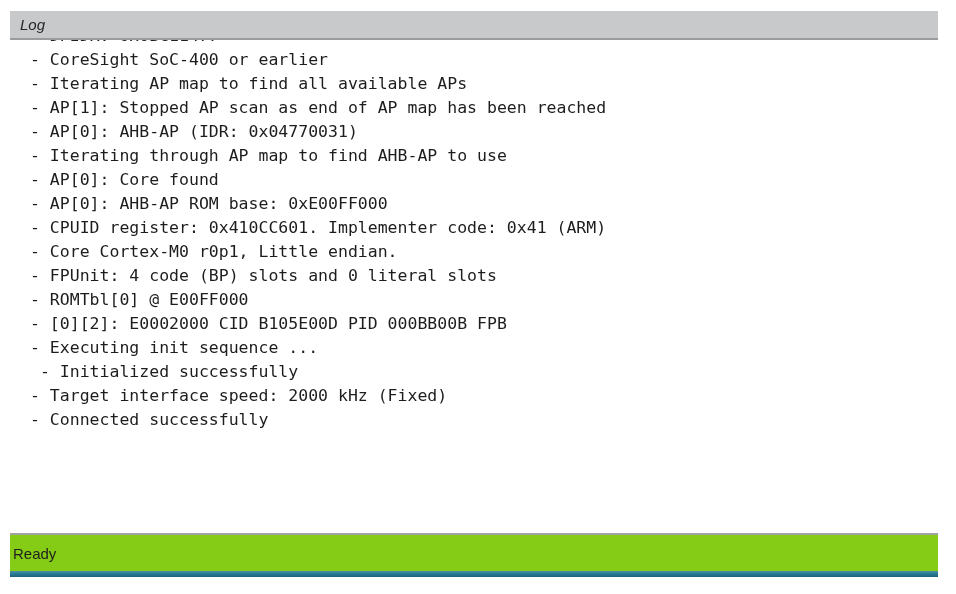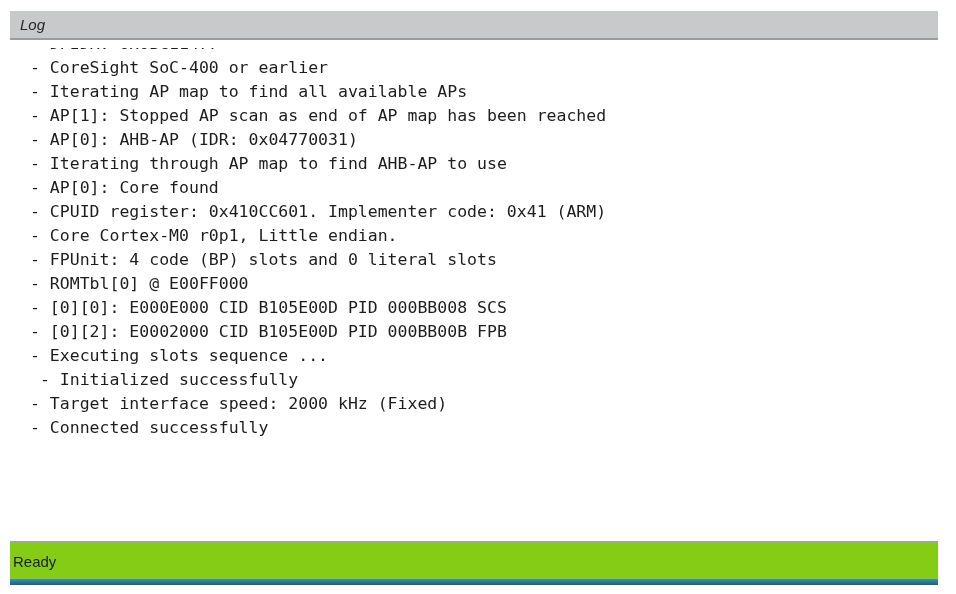--- a/index.html
+++ b/index.html
@@ -28,21 +28,20 @@
     align-items: center;
     padding-left: 10px;
     font-size: 15px;
     color: #262626;
     font-style: italic;
   }
   .log-body {
     height: 493px;
     background: #ffffff;
     overflow: hidden;
-    margin-top: 8px;
   }
   .log-lines {
     margin-top: -16px;
     padding-left: 20px;
     font-family: "DejaVu Sans Mono", "Liberation Mono", monospace;
     font-size: 16.5px;
     line-height: 24px;
     color: #1d1d1d;
   }
   .log-line {
@@ -75,27 +74,27 @@
 
   <div class="log-body">
     <div class="log-lines">
       <div class="log-line">- DPIDR: 0x0BC11477</div>
       <div class="log-line">- CoreSight SoC-400 or earlier</div>
       <div class="log-line">- Iterating AP map to find all available APs</div>
       <div class="log-line">- AP[1]: Stopped AP scan as end of AP map has been reached</div>
       <div class="log-line">- AP[0]: AHB-AP (IDR: 0x04770031)</div>
       <div class="log-line">- Iterating through AP map to find AHB-AP to use</div>
       <div class="log-line">- AP[0]: Core found</div>
+      <div class="log-line">- AP[0]: AHB-AP ROM base: 0xE00FF000</div>
       <div class="log-line">- CPUID register: 0x410CC601. Implementer code: 0x41 (ARM)</div>
       <div class="log-line">- Core Cortex-M0 r0p1, Little endian.</div>
       <div class="log-line">- FPUnit: 4 code (BP) slots and 0 literal slots</div>
       <div class="log-line">- ROMTbl[0] @ E00FF000</div>
-      <div class="log-line">- [0][0]: E000E000 CID B105E00D PID 000BB008 SCS</div>
       <div class="log-line">- [0][2]: E0002000 CID B105E00D PID 000BB00B FPB</div>
-      <div class="log-line">- Executing slots sequence ...</div>
+      <div class="log-line">- Executing init sequence ...</div>
       <div class="log-line"> - Initialized successfully</div>
       <div class="log-line">- Target interface speed: 2000 kHz (Fixed)</div>
       <div class="log-line">- Connected successfully</div>
     </div>
   </div>
 
   <div class="status-bar">
     <span>Ready</span>
   </div>
 

